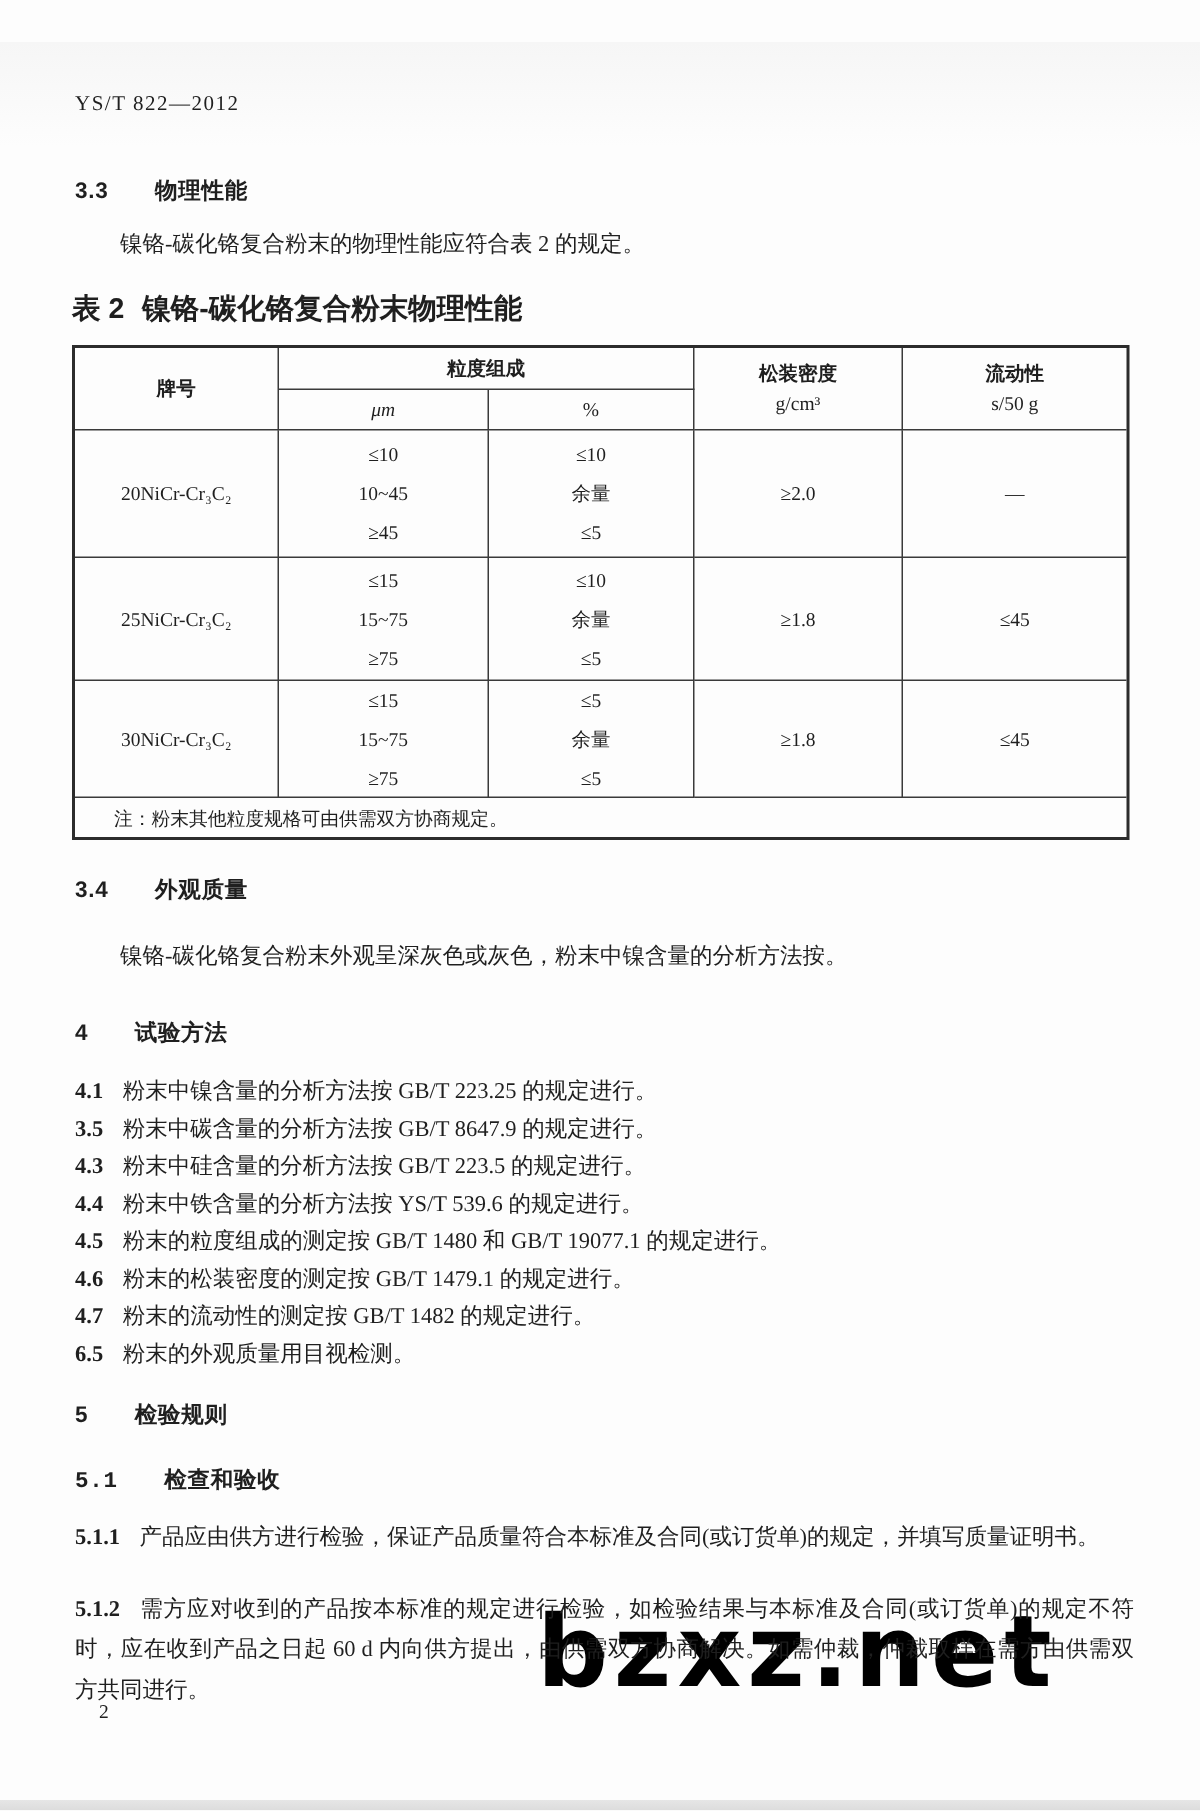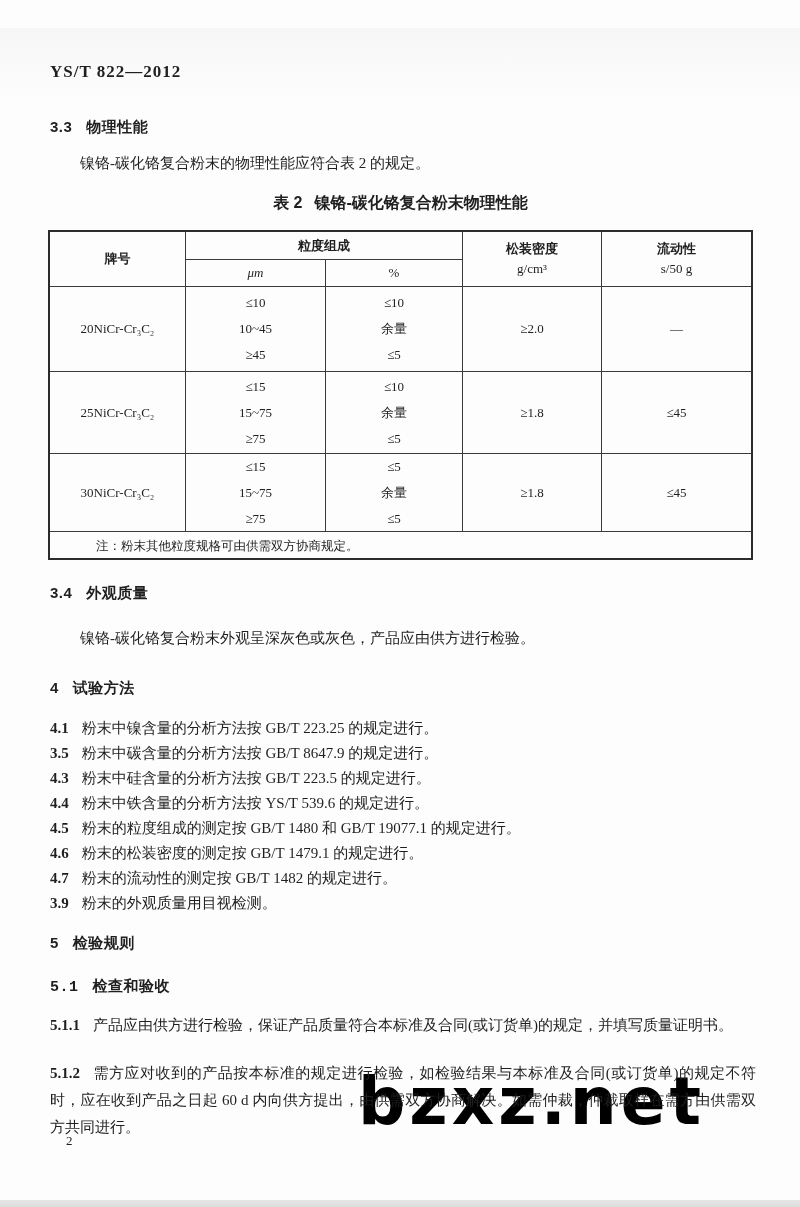--- a/index.html
+++ b/index.html
@@ -13,39 +13,39 @@
     overflow:hidden;
   }
   .page::before{
     content:"";
     position:absolute;left:0;top:28px;width:100%;height:70px;
     background:linear-gradient(#f6f6f6,#fdfdfd);
     pointer-events:none;
   }
   .doc-code{
     position:absolute;left:50px;top:62px;
-    font-size:17px;font-weight:bold;letter-spacing:1px;
+    font-size:14px;font-weight:normal;letter-spacing:1px;
   }
   .heading{
     position:absolute;left:50px;
     font-size:15px;font-weight:bold;
     font-family:"Liberation Sans","DejaVu Sans",sans-serif;
     letter-spacing:.5px;
   }
-  .heading .hnum{margin-right:14px;}
+  .heading .hnum{margin-right:31px;}
   .para{
     position:absolute;left:50px;width:706px;
     font-size:15px;line-height:26px;
     text-align:justify;
   }
   .indent{text-indent:30px;}
   .cnum{font-weight:600;margin-right:13px;white-space:nowrap;}
   .caption{
     position:absolute;left:48px;top:193px;width:705px;
-    text-align:center;font-size:16px;font-weight:bold;
+    font-size:19px;font-weight:bold;
     font-family:"Liberation Sans","DejaVu Sans",sans-serif;
   }
   .caption .cap-label{margin-right:12px;}
   
   .ptable{
     position:absolute;left:48px;top:230px;width:705px;height:330px;
     box-sizing:border-box;
     display:grid;
     grid-template-columns:136px 140px 137px 139px 149px;
     grid-template-rows:28px 27px 85px 82px 78px auto;
@@ -160,40 +160,40 @@
         <div class="tri">≥75</div>
       </div>
       <div class="c col" style="grid-column:3;grid-row:5;">
         <div class="tri">≤5</div>
         <div class="tri">余量</div>
         <div class="tri">≤5</div>
       </div>
       <div class="c" style="grid-column:4;grid-row:5;">≥1.8</div>
       <div class="c nr" style="grid-column:5;grid-row:5;">≤45</div>
 
-      <div class="c nr nb note-cell" style="grid-row:6;margin-left:20px;">注：粉末其他粒度规格可由供需双方协商规定。</div>
+      <div class="c nr nb note-cell" style="grid-row:6;">注：粉末其他粒度规格可由供需双方协商规定。</div>
     </div>
 
     <div class="heading" style="top:584px;">
       <span class="hnum">3.4</span><span>外观质量</span>
     </div>
-    <div class="para indent" style="top:625px;">镍铬-碳化铬复合粉末外观呈深灰色或灰色，产品应由供方进行检验。</div>
+    <div class="para indent" style="top:625px;">镍铬-碳化铬复合粉末外观呈深灰色或灰色，粉末中镍含量的分析方法按。</div>
 
     <div class="heading" style="top:679px;">
       <span class="hnum">4</span><span>试验方法</span>
     </div>
     <div class="para" style="top:716px;line-height:25px;">
       <div><span class="cnum">4.1</span><span>粉末中镍含量的分析方法按 GB/T 223.25 的规定进行。</span></div>
       <div><span class="cnum">3.5</span><span>粉末中碳含量的分析方法按 GB/T 8647.9 的规定进行。</span></div>
       <div><span class="cnum">4.3</span><span>粉末中硅含量的分析方法按 GB/T 223.5 的规定进行。</span></div>
       <div><span class="cnum">4.4</span><span>粉末中铁含量的分析方法按 YS/T 539.6 的规定进行。</span></div>
       <div><span class="cnum">4.5</span><span>粉末的粒度组成的测定按 GB/T 1480 和 GB/T 19077.1 的规定进行。</span></div>
       <div><span class="cnum">4.6</span><span>粉末的松装密度的测定按 GB/T 1479.1 的规定进行。</span></div>
       <div><span class="cnum">4.7</span><span>粉末的流动性的测定按 GB/T 1482 的规定进行。</span></div>
-      <div><span class="cnum">3.9</span><span>粉末的外观质量用目视检测。</span></div>
+      <div><span class="cnum">6.5</span><span>粉末的外观质量用目视检测。</span></div>
     </div>
 
     <div class="heading" style="top:934px;">
       <span class="hnum">5</span><span>检验规则</span>
     </div>
     <div class="heading" style="top:977px;font-family:Liberation Mono, monospace;">
       <span class="hnum">5.1</span><span>检查和验收</span>
     </div>
 
     <div class="para" style="top:1012px;">

